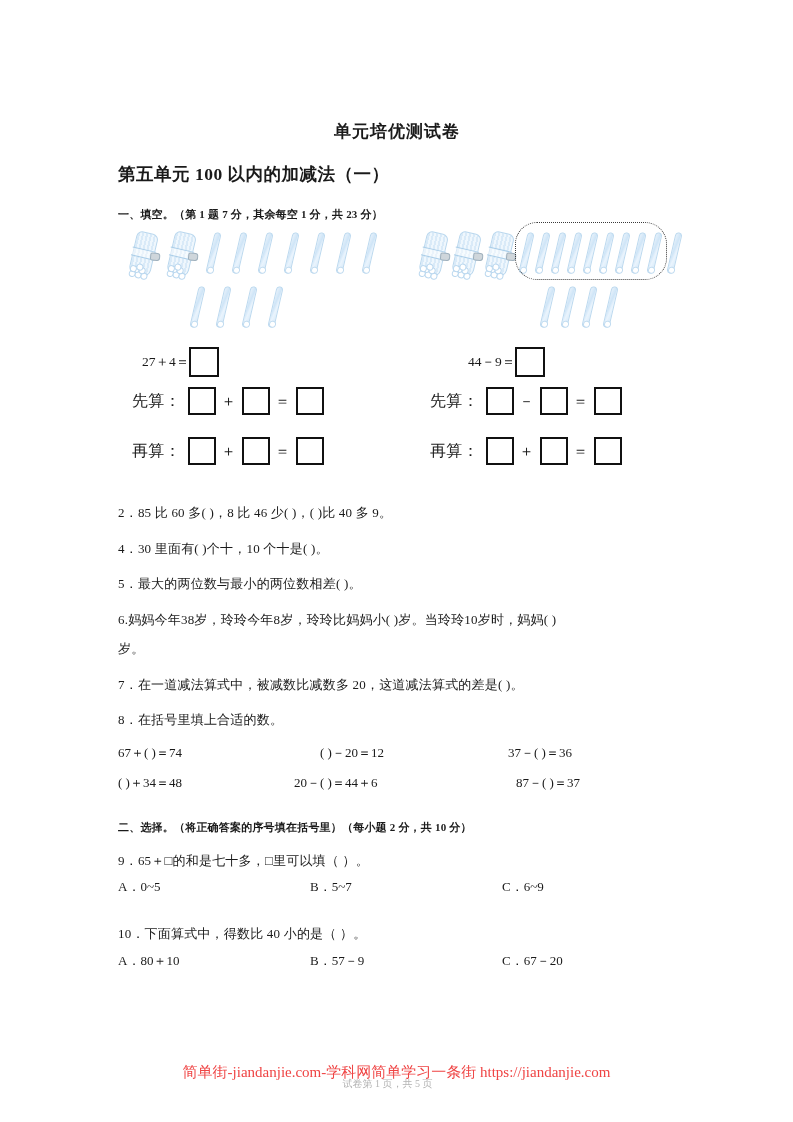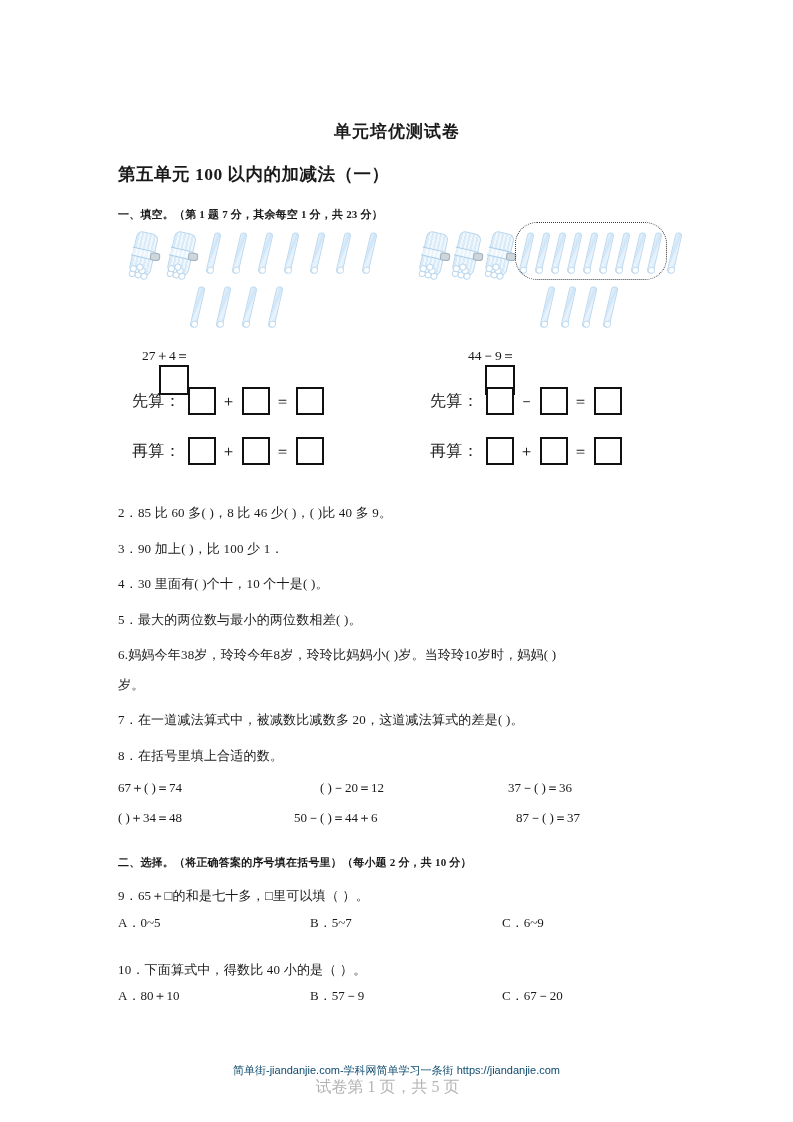--- a/index.html
+++ b/index.html
@@ -156,23 +156,22 @@
   }
 
   
   .eq-head {
     position: relative;
     height: 40px;
   }
   .eq-head .item {
     position: absolute;
     display: flex;
-    align-items: flex-end;
+    align-items: center;
     font-size: 13.5px;
-    flex-direction: column;
   }
   .abox {
     display: inline-block;
     width: 30px;
     height: 30px;
     border: 2px solid #111;
     box-sizing: border-box;
     vertical-align: middle;
     background: #fff;
   }
@@ -235,32 +234,32 @@
 
   
   .footer {
     position: absolute;
     left: 0;
     top: 1063px;
     width: 793px;
     text-align: center;
   }
   .footer .wm {
-    font-family: Liberation Sans, sans-serif;
-    font-size: 11px;
-    color: #0c4a6e;
+    font-family: Liberation Serif, serif;
+    font-size: 15px;
+    color: #ef4444;
     white-space: nowrap;
   }
   .footer .pageno {
     position: absolute;
     left: 0;
     top: 14px;
     width: 775px;
     text-align: center;
-    font-size: 16px;
+    font-size: 10px;
     color: #b4b4b4;
   }
 </style>
 </head>
 <body>
 
 <div class="page">
   <div class="content">
 
     <div class="doc-title">单元培优测试卷</div>
@@ -425,37 +424,36 @@
         <span class="lab">再算：</span>
         <span class="abox abox-sm"></span>
         <span class="op">＋</span>
         <span class="abox abox-sm"></span>
         <span class="op">＝</span>
         <span class="abox abox-sm"></span>
       </div>
     </div>
 
     <div class="q q-spaced">2．85 比 60 多(            )，8 比 46 少(            )，(            )比 40 多 9。</div>
-    <div class="q q-spaced">3．90 加上(            )，比 100 少 1．</div>
     <div class="q q-spaced">4．30 里面有(            )个十，10 个十是(            )。</div>
     <div class="q q-spaced">5．最大的两位数与最小的两位数相差(               )。</div>
     <div class="q q-spaced">6.妈妈今年38岁，玲玲今年8岁，玲玲比妈妈小(                )岁。当玲玲10岁时，妈妈(               )</div>
     <div class="q" style="margin-top:10px;">岁。</div>
     <div class="q q-spaced">7．在一道减法算式中，被减数比减数多 20，这道减法算式的差是(            )。</div>
 
     <div class="q q-spaced">8．在括号里填上合适的数。</div>
     <div class="eqgrid">
       <div class="line">
         <span class="cell" style="left:0px;">67＋(            )＝74</span>
         <span class="cell" style="left:202px;">(            )－20＝12</span>
         <span class="cell" style="left:390px;">37－(            )＝36</span>
       </div>
       <div class="line">
         <span class="cell" style="left:0px;">(            )＋34＝48</span>
-        <span class="cell" style="left:176px;">50－(            )＝44＋6</span>
+        <span class="cell" style="left:176px;">20－(            )＝44＋6</span>
         <span class="cell" style="left:398px;">87－(            )＝37</span>
       </div>
     </div>
 
     <div class="section-heading" style="margin-top:16px;">二、选择。（将正确答案的序号填在括号里）（每小题 2 分，共 10 分）</div>
 
     <div class="q q-spaced">9．65＋□的和是七十多，□里可以填（    ）。</div>
     <div class="choices">
       <span class="opt opt-a">A．0~5</span>
       <span class="opt opt-b">B．5~7</span>

